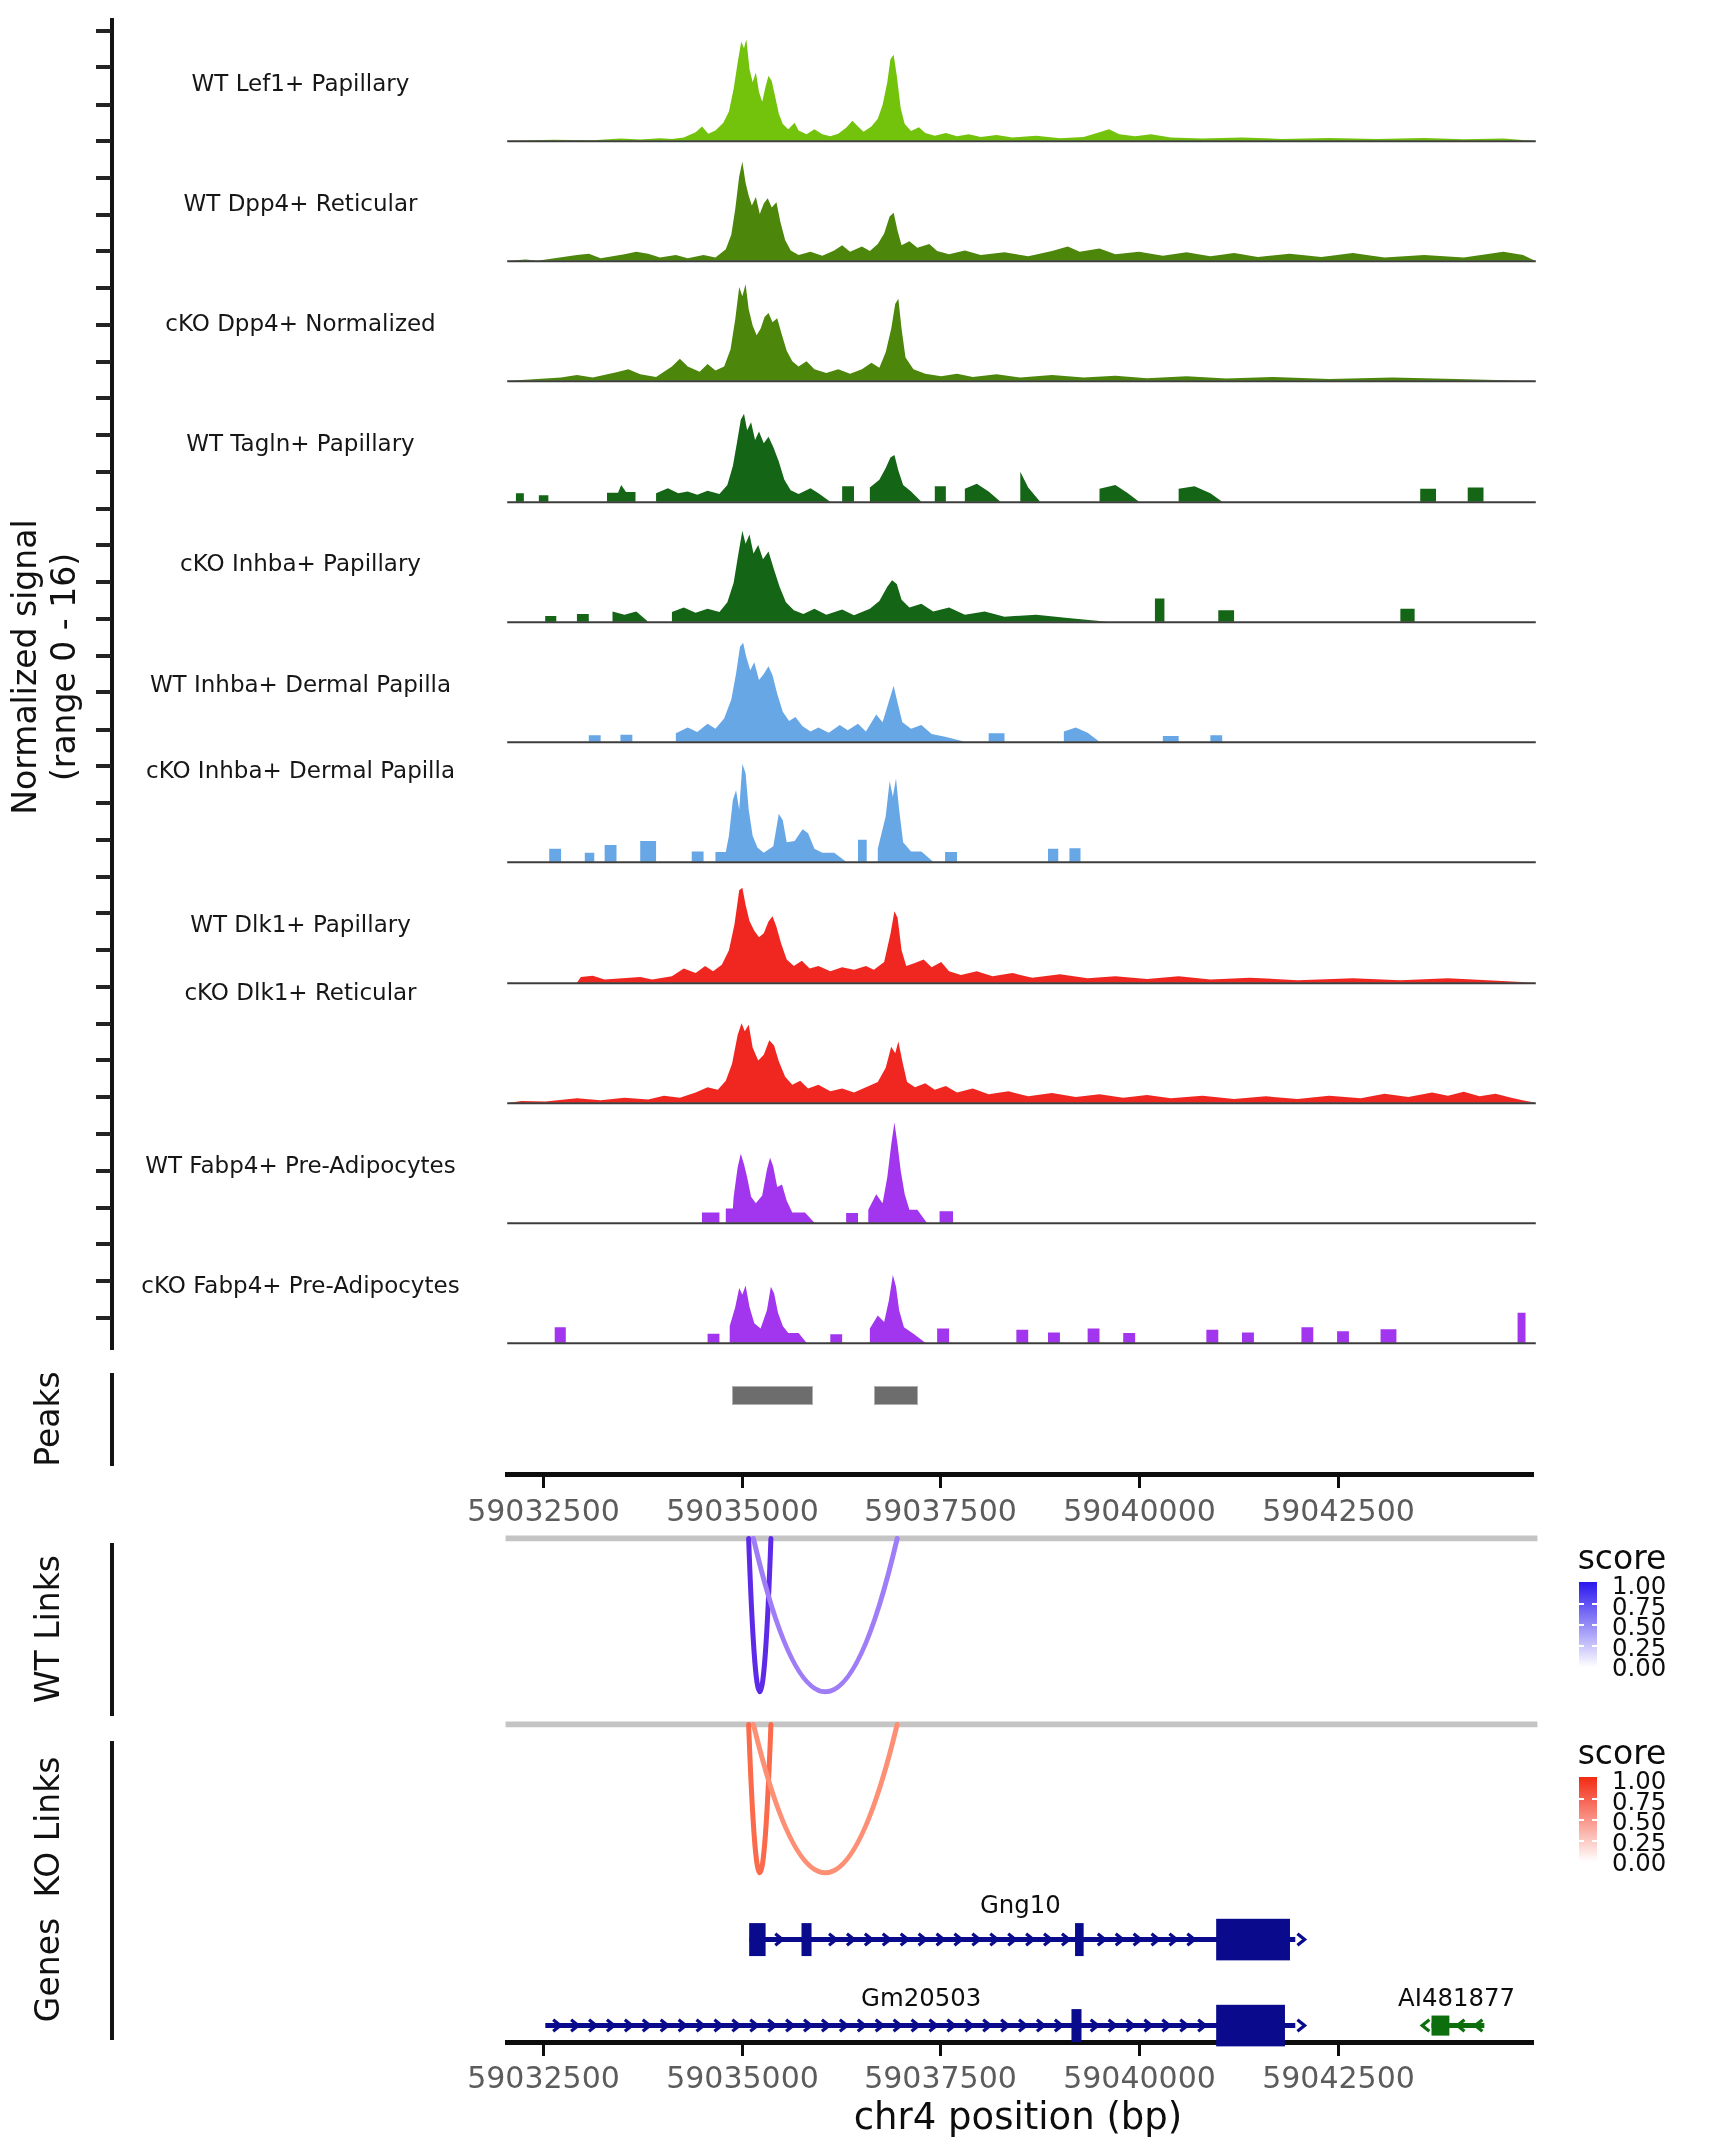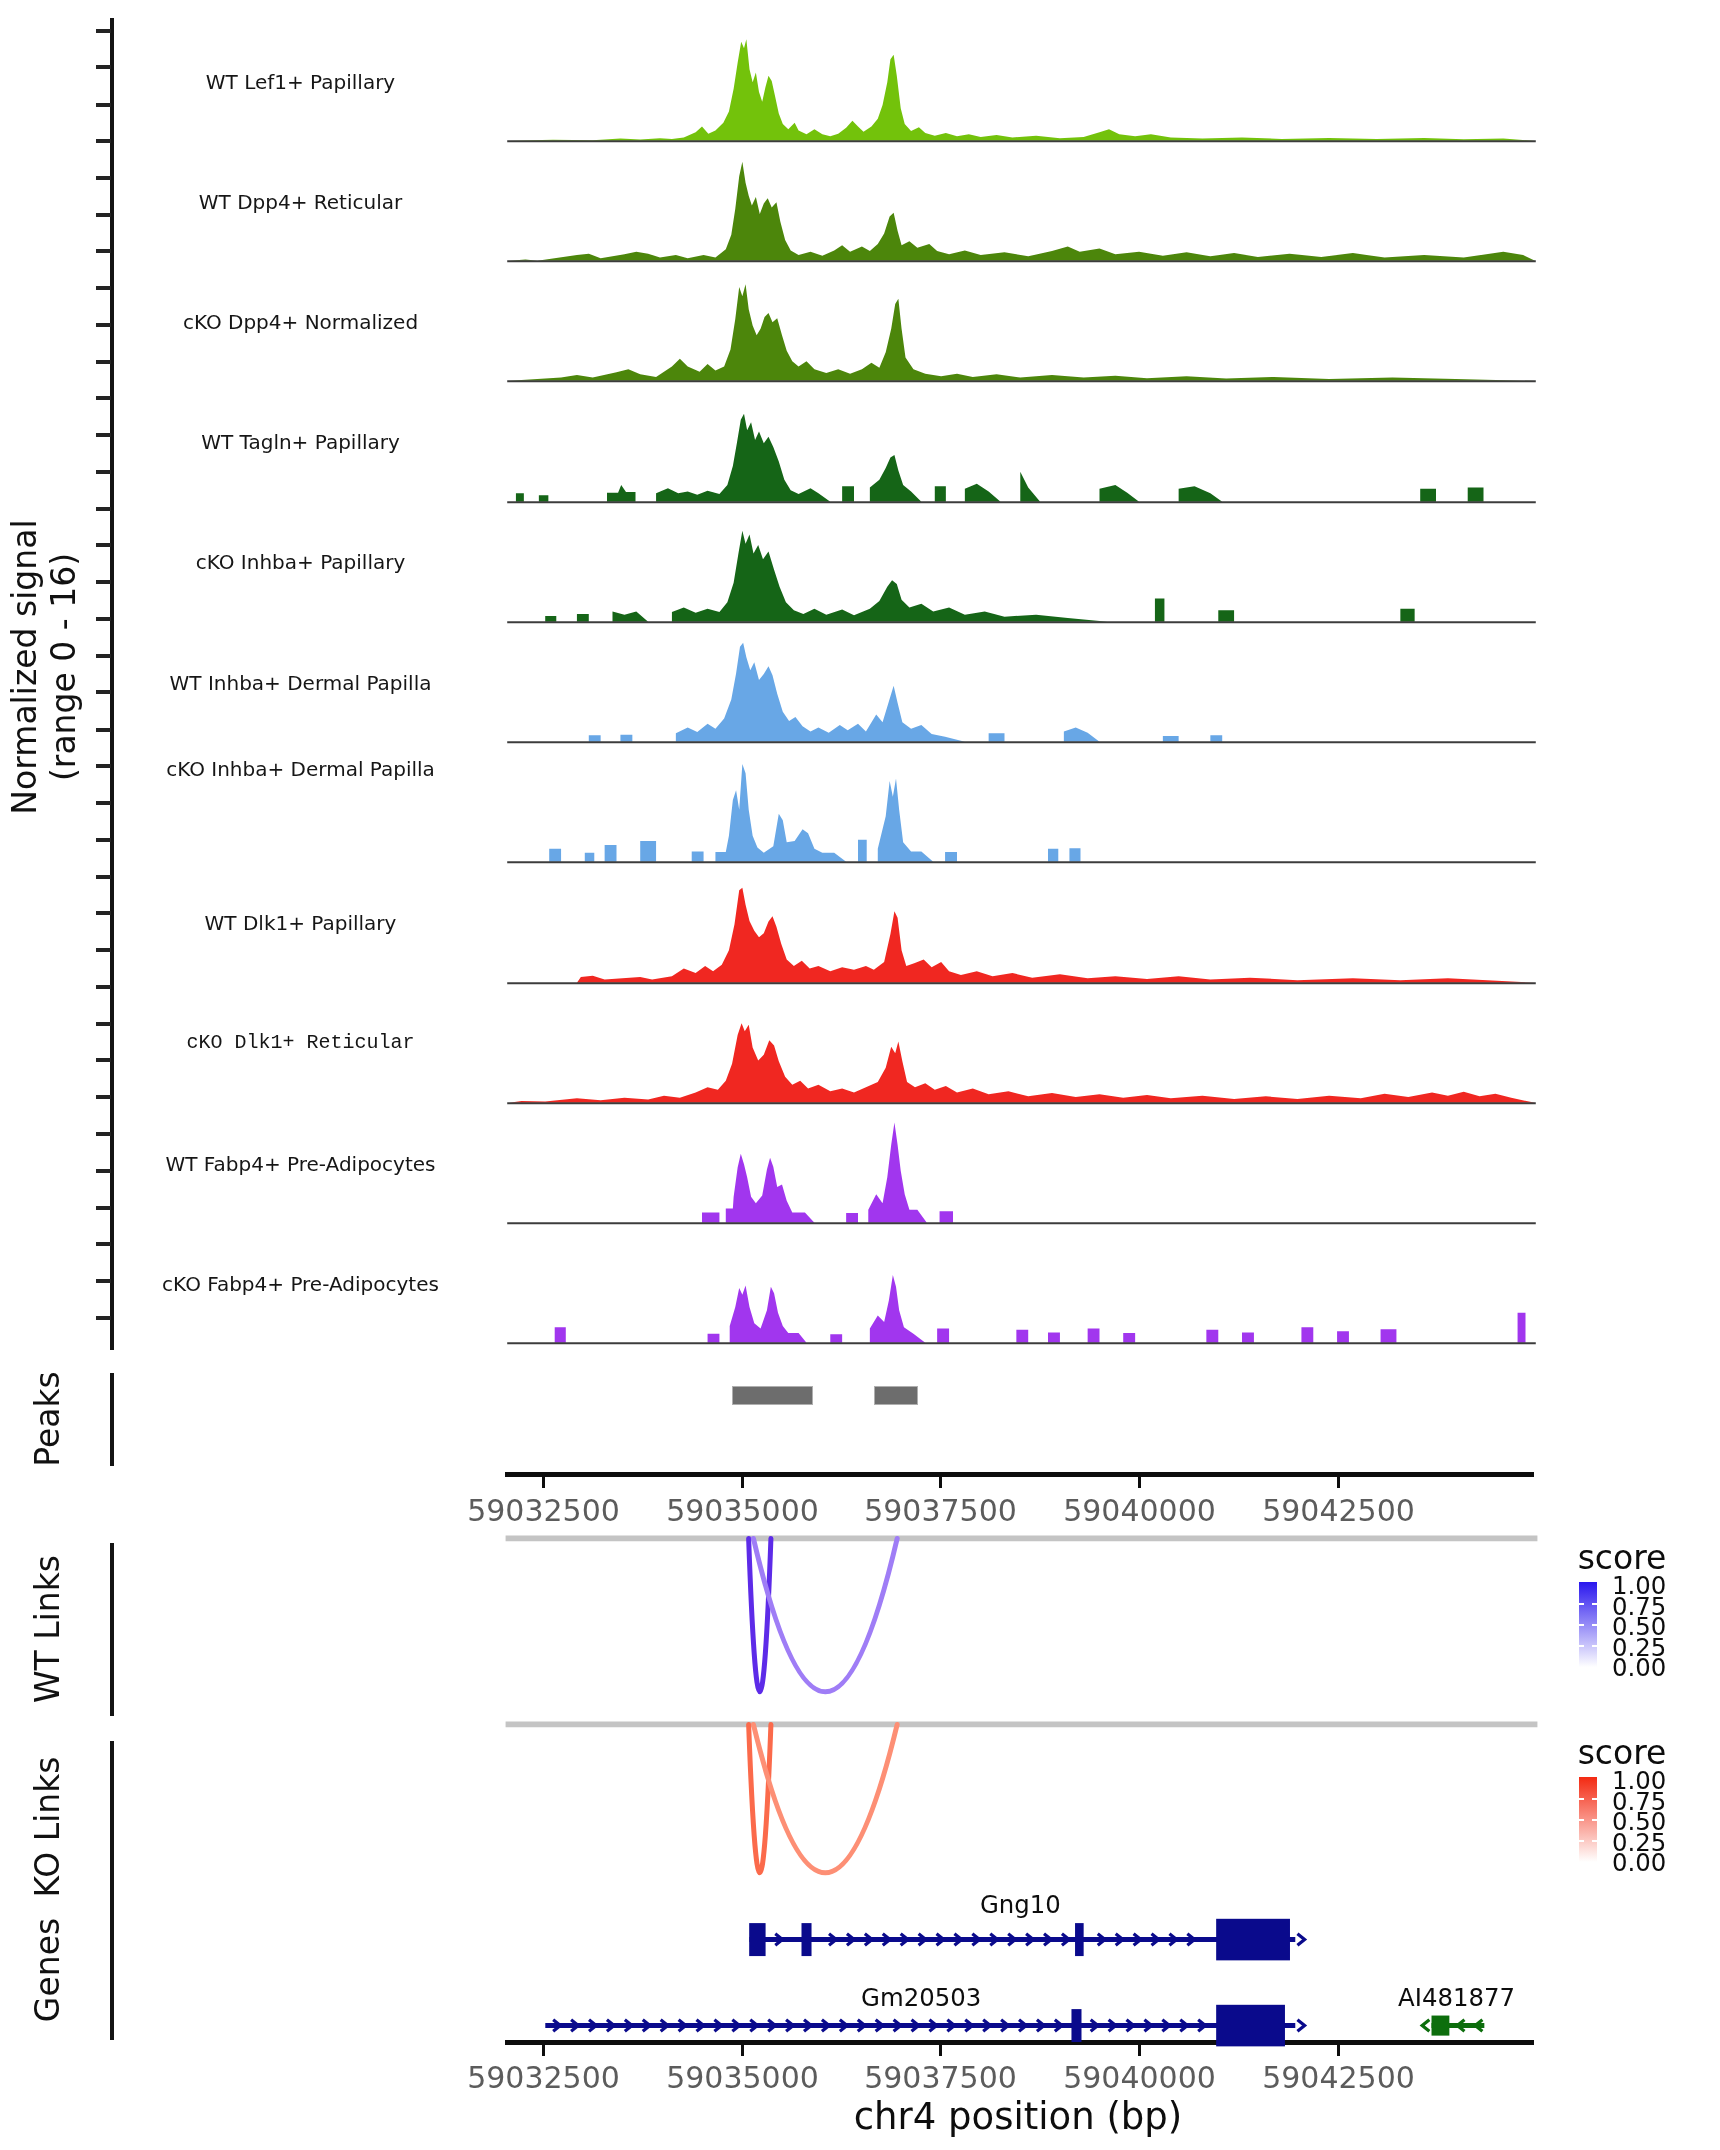--- a/index.html
+++ b/index.html
@@ -2,21 +2,21 @@
 <html style="font-size:11.5px"><head>
 <meta charset="utf-8">
 <style>
   html,body{margin:0;padding:0;background:#ffffff;}
   #figure{position:relative;width:1721px;height:2151px;background:#ffffff;overflow:hidden;
           font-family:"DejaVu Sans", sans-serif;color:#111;}
   .abs{position:absolute;}
   .rot{position:absolute;transform:translate(-50%,-50%) rotate(-90deg);white-space:nowrap;}
   .ylab{font-size:33px;line-height:39px;text-align:center;color:#111;}
   .rowlab{font-size:33px;color:#111;}
-  .tracklab{position:absolute;width:401px;left:100px;text-align:center;font-size:20px;color:#161616;}
+  .tracklab{position:absolute;width:401px;left:100px;text-align:center;font-size:23px;color:#161616;}
   .bracket{position:absolute;left:110px;width:3.6px;background:#141414;}
   .xtitle{position:absolute;font-size:37px;color:#0d0d0d;transform:translateX(-50%);}
   .peakbar{position:absolute;border:1.4px solid #afafaf;}
   svg{position:absolute;overflow:visible;}
 </style>
 </head>
 <body>
 
 <div id="figure">
 
@@ -77,21 +77,21 @@
       <div style="position:absolute;top:757px;" class="tracklab">cKO Inhba+ Dermal Papilla</div>
       <svg width="1039" height="110" style="left:502px;top:875px;" viewBox="0 0 1450 154">
         <polygon points="8.3,151 8.3,151.0 102.6,151.0 108.1,142.8 124.7,141.0 141.4,146.4 191.2,142.8 207.9,146.4 235.6,141.9 252.2,130.9 268.8,137.3 282.1,127.3 293.2,134.6 305.4,125.5 315.4,105.4 323.2,68.9 329.8,21.4 334.2,17.8 338.7,41.5 344.2,64.3 350.9,78.0 357.5,87.1 364.2,81.7 370.8,65.2 376.4,57.9 381.9,72.5 388.6,96.3 396.3,118.2 406.3,127.3 417.4,120.0 428.5,130.9 440.7,127.3 457.3,134.6 473.9,129.1 490.5,132.8 507.2,127.3 518.3,132.8 532.7,121.8 541.5,82.6 547.1,50.6 551.5,59.8 557.1,105.4 563.7,127.3 574.8,123.6 588.1,118.2 599.2,129.1 612.5,121.8 623.6,134.6 640.2,140.1 662.4,134.6 684.5,141.9 712.3,137.3 740.0,143.7 778.8,139.1 817.6,144.6 856.4,141.9 900.7,145.5 945.0,141.9 989.4,146.4 1044.8,143.7 1111.3,147.3 1188.9,144.6 1255.4,147.3 1322.0,144.6 1377.4,147.3 1443.9,151.0 1443.9,151" fill="#F02721" stroke="none"></polygon>
         <line x1="5" x2="1445" y1="151.5" y2="151.5" stroke="#3c3c3c" stroke-width="3"></line>
       </svg>
       <div style="position:absolute;top:911px;" class="tracklab">WT Dlk1+ Papillary</div>
       <svg width="1039" height="110" style="left:502px;top:995px;" viewBox="0 0 1450 154">
         <polygon points="8.3,151 8.3,151.0 25.0,148.3 58.2,149.2 102.6,144.6 135.8,147.3 169.1,143.7 202.3,146.4 224.5,141.0 246.7,143.7 268.8,136.4 285.5,129.1 299.9,132.8 311.0,120.0 319.8,96.3 327.6,56.1 333.1,39.7 337.6,50.6 343.1,41.5 348.6,73.4 356.4,91.7 364.2,83.5 371.9,63.4 378.6,70.7 385.2,92.6 394.1,114.5 404.1,125.5 415.2,120.0 426.2,130.9 440.7,125.5 457.3,134.6 473.9,130.9 490.5,136.4 507.2,129.1 523.8,121.8 534.9,101.7 542.6,72.5 548.2,81.7 552.6,65.2 558.2,92.6 564.8,121.8 575.9,129.1 590.3,123.6 603.6,132.8 619.1,127.3 634.7,136.4 656.8,130.9 679.0,139.1 706.7,134.6 734.4,141.9 767.7,137.3 800.9,142.8 834.2,139.1 867.4,143.7 900.7,140.1 934.0,144.6 978.3,141.0 1022.6,145.5 1067.0,141.9 1111.3,145.5 1155.7,141.0 1200.0,144.6 1233.3,138.2 1266.5,142.8 1299.8,136.4 1322.0,141.0 1344.1,135.5 1366.3,141.9 1388.5,138.2 1410.6,143.7 1443.9,151.0 1443.9,151" fill="#F02721" stroke="none"></polygon>
         <line x1="5" x2="1445" y1="151.5" y2="151.5" stroke="#3c3c3c" stroke-width="3"></line>
       </svg>
-      <div style="position:absolute;top:1031px;font-family:Liberation Mono, monospace;" class="tracklab">cKO Dlk1+ Reticular</div>
+      <div style="position:absolute;top:979px;" class="tracklab">cKO Dlk1+ Reticular</div>
       <svg width="1039" height="110" style="left:502px;top:1115px;" viewBox="0 0 1450 154">
         <polygon points="8.3,151 8.3,151.0 277.7,151.0 277.7,136.4 302.1,136.4 302.1,151.0 311.0,151.0 311.0,130.9 320.9,130.9 322.0,114.5 327.6,73.4 332.0,54.3 336.5,68.9 340.9,87.1 346.4,114.5 353.1,123.6 362.0,112.7 368.6,76.2 373.0,59.8 377.5,72.5 383.0,100.8 389.7,97.2 396.3,120.0 404.1,136.4 421.8,136.4 435.1,151.0 479.5,151.0 479.5,137.3 496.1,137.3 496.1,151.0 510.5,151.0 510.5,132.8 521.6,110.8 530.5,123.6 537.1,87.1 542.6,41.5 547.1,10.5 551.5,41.5 555.9,78.0 561.5,110.8 568.1,132.8 579.2,132.8 592.5,151.0 610.3,151.0 610.3,134.6 629.1,134.6 629.1,151.0 1443.9,151.0 1443.9,151" fill="#A136EE" stroke="none"></polygon>
         <line x1="5" x2="1445" y1="151.5" y2="151.5" stroke="#3c3c3c" stroke-width="3"></line>
       </svg>
       <div style="position:absolute;top:1152px;" class="tracklab">WT Fabp4+ Pre-Adipocytes</div>
       <svg width="1039" height="110" style="left:502px;top:1235px;" viewBox="0 0 1450 154">
         <polygon points="8.3,151 8.3,151.0 71.5,151.0 71.5,129.1 87.0,129.1 87.0,151.0 285.5,151.0 285.5,138.2 302.1,138.2 302.1,151.0 316.5,151.0 316.5,127.3 324.3,100.8 329.8,74.3 334.2,83.5 338.7,70.7 344.2,100.8 350.9,123.6 359.7,130.9 368.6,105.4 374.1,72.5 378.6,81.7 384.1,109.0 390.8,127.3 398.5,137.3 412.9,137.3 424.0,151.0 457.3,151.0 457.3,139.1 473.9,139.1 473.9,151.0 512.7,151.0 512.7,130.9 523.8,112.7 532.7,121.8 539.3,91.7 544.9,56.1 549.3,72.5 553.7,105.4 560.4,129.1 573.7,138.2 590.3,151.0 606.9,151.0 606.9,130.9 623.6,130.9 623.6,151.0 717.8,151.0 717.8,132.8 734.4,132.8 734.4,151.0 762.1,151.0 762.1,136.4 778.8,136.4 778.8,151.0 817.6,151.0 817.6,130.9 834.2,130.9 834.2,151.0 867.4,151.0 867.4,137.3 884.1,137.3 884.1,151.0 983.8,151.0 983.8,132.8 1000.5,132.8 1000.5,151.0 1033.7,151.0 1033.7,136.4 1050.4,136.4 1050.4,151.0 1116.9,151.0 1116.9,129.1 1133.5,129.1 1133.5,151.0 1166.8,151.0 1166.8,134.6 1183.4,134.6 1183.4,151.0 1227.7,151.0 1227.7,131.8 1249.9,131.8 1249.9,151.0 1419.5,151.0 1419.5,109.0 1430.6,109.0 1430.6,151.0 1443.9,151.0 1443.9,151" fill="#A136EE" stroke="none"></polygon>
         <line x1="5" x2="1445" y1="151.5" y2="151.5" stroke="#3c3c3c" stroke-width="3"></line>
       </svg>
       <div style="position:absolute;top:1272px;" class="tracklab">cKO Fabp4+ Pre-Adipocytes</div>

